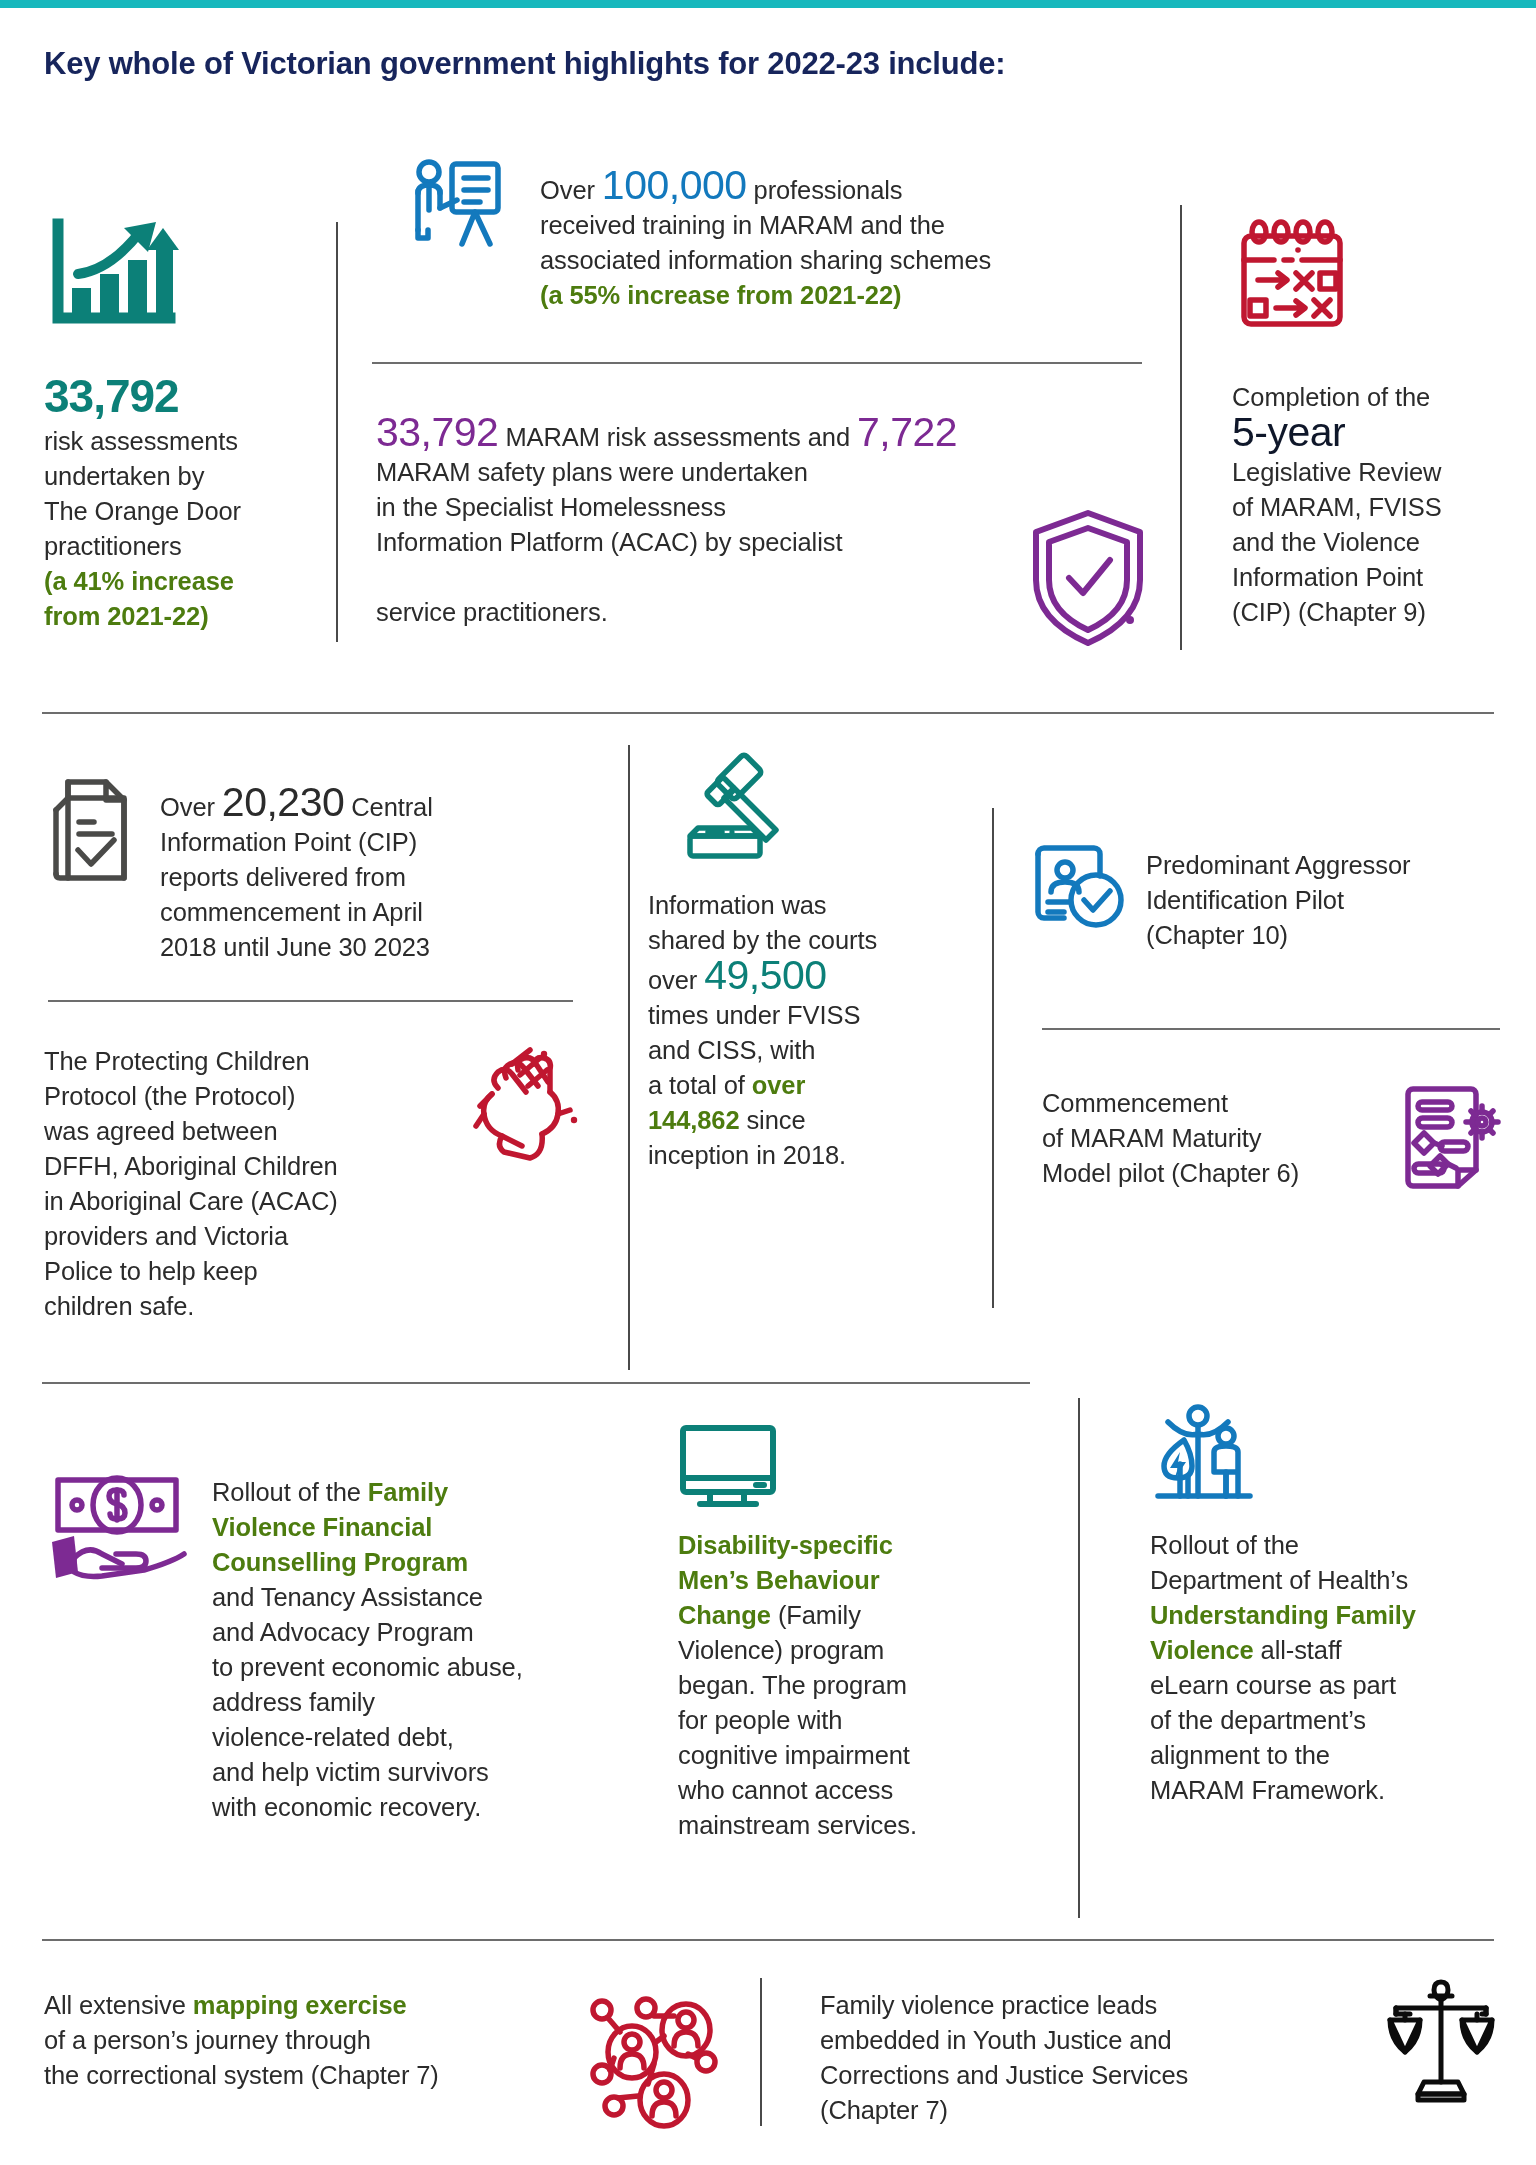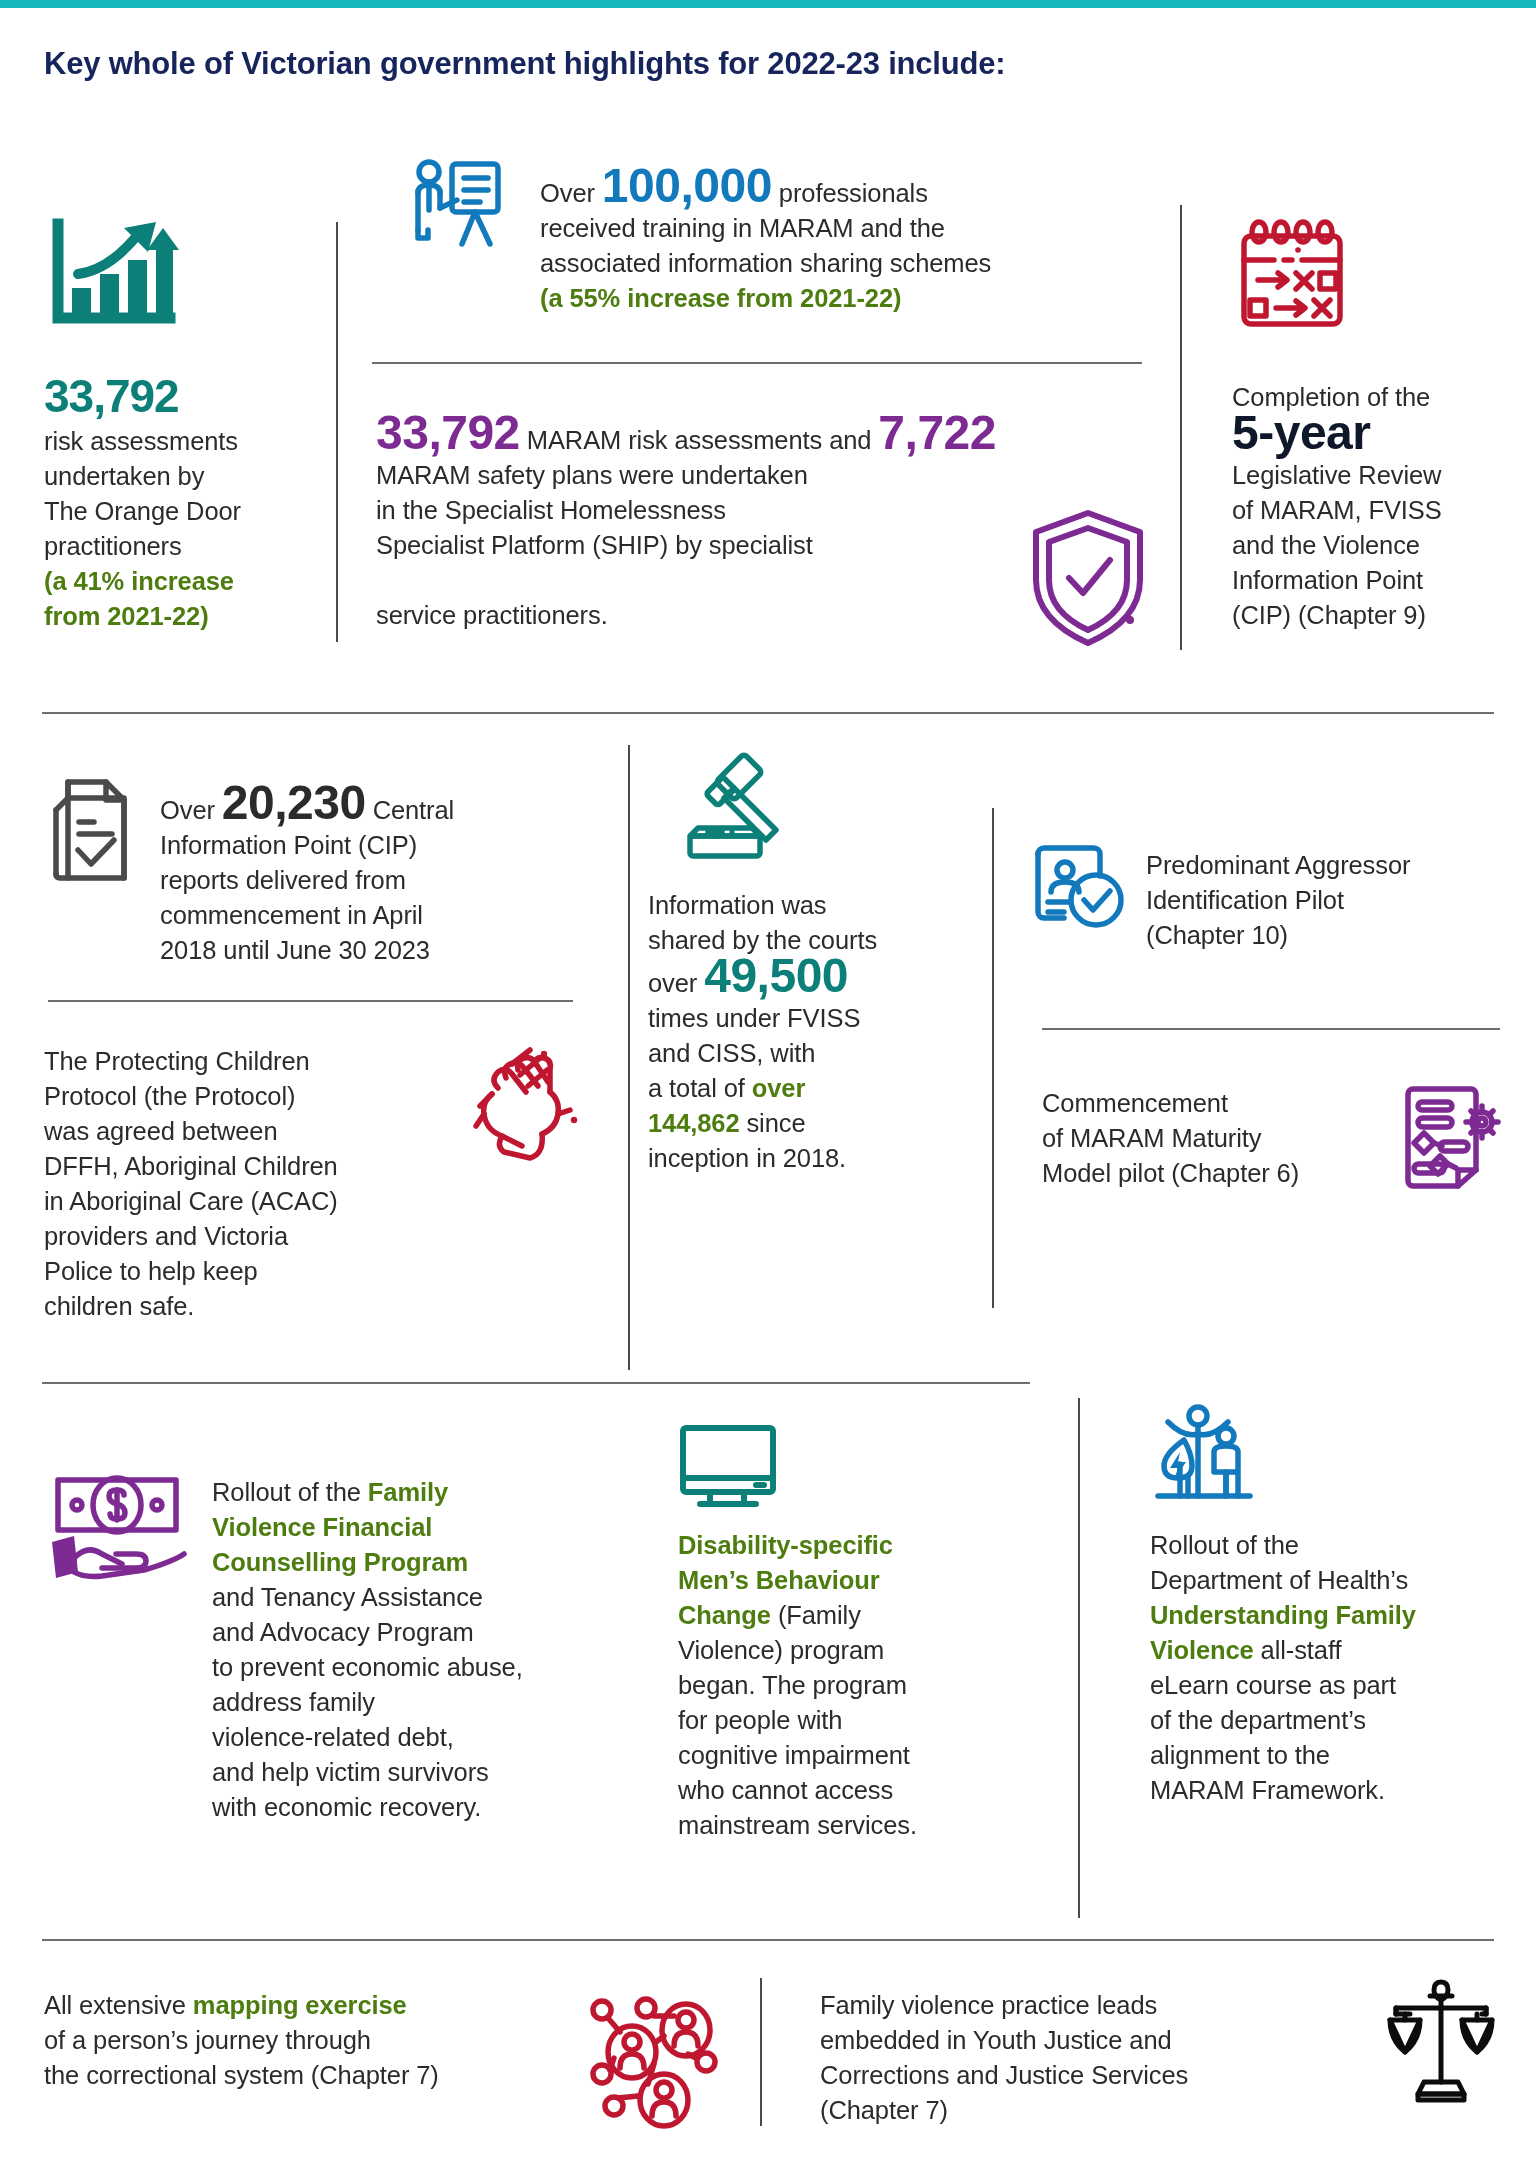--- a/index.html
+++ b/index.html
@@ -43,22 +43,22 @@
   
   .tx {
     position: absolute;
     font-size: 25.5px;
     line-height: 35px;
     color: #2b2b2b;
     letter-spacing: -0.1px;
   }
   .tx b { font-weight: bold; color: #4d7c0f; }
   .big {
-    font-weight: bold;
-    font-size: 48px;
+    font-weight: normal;
+    font-size: 41px;
     letter-spacing: -0.5px;
   }
   .huge {
     display: block;
     font-weight: bold;
     font-size: 46px;
     line-height: 56px;
     letter-spacing: -1px;
   }
   .teal  { color: #0c8078; }
@@ -127,21 +127,21 @@
   <span>Over </span><span class="big blue">100,000</span><span> professionals</span><br>
   <span>received training in MARAM and the</span><br>
   <span>associated information sharing schemes</span><br>
   <b>(a 55% increase from 2021-22)</b>
 </div>
 
 <div class="tx" style="left:376px; top:415px; width:700px;">
   <span class="big purple">33,792</span><span> MARAM risk assessments and </span><span class="big purple">7,722</span><br>
   <span>MARAM safety plans were undertaken</span><br>
   <span>in the Specialist Homelessness</span><br>
-  <span>Specialist Platform (SHIP) by specialist</span><br>
+  <span>Information Platform (ACAC) by specialist</span><br>
   <br>
   <span>service practitioners.</span>
 </div>
 <div class="icon" style="left:1028px; top:508px;">
   <svg width="120" height="140" viewBox="0 0 120 140">
     <g fill="none" stroke="#7d2a93" stroke-width="6" stroke-linecap="round" stroke-linejoin="round">
       <path d="M60 5 L112 24 V72 Q112 112 60 135 Q8 112 8 72 V24 Z"></path>
       <path d="M60 20 L99 34 V72 Q99 104 60 122 Q21 104 21 72 V34 Z"></path>
       <path d="M41 70 L55 85 L82 52"></path>
     </g>

